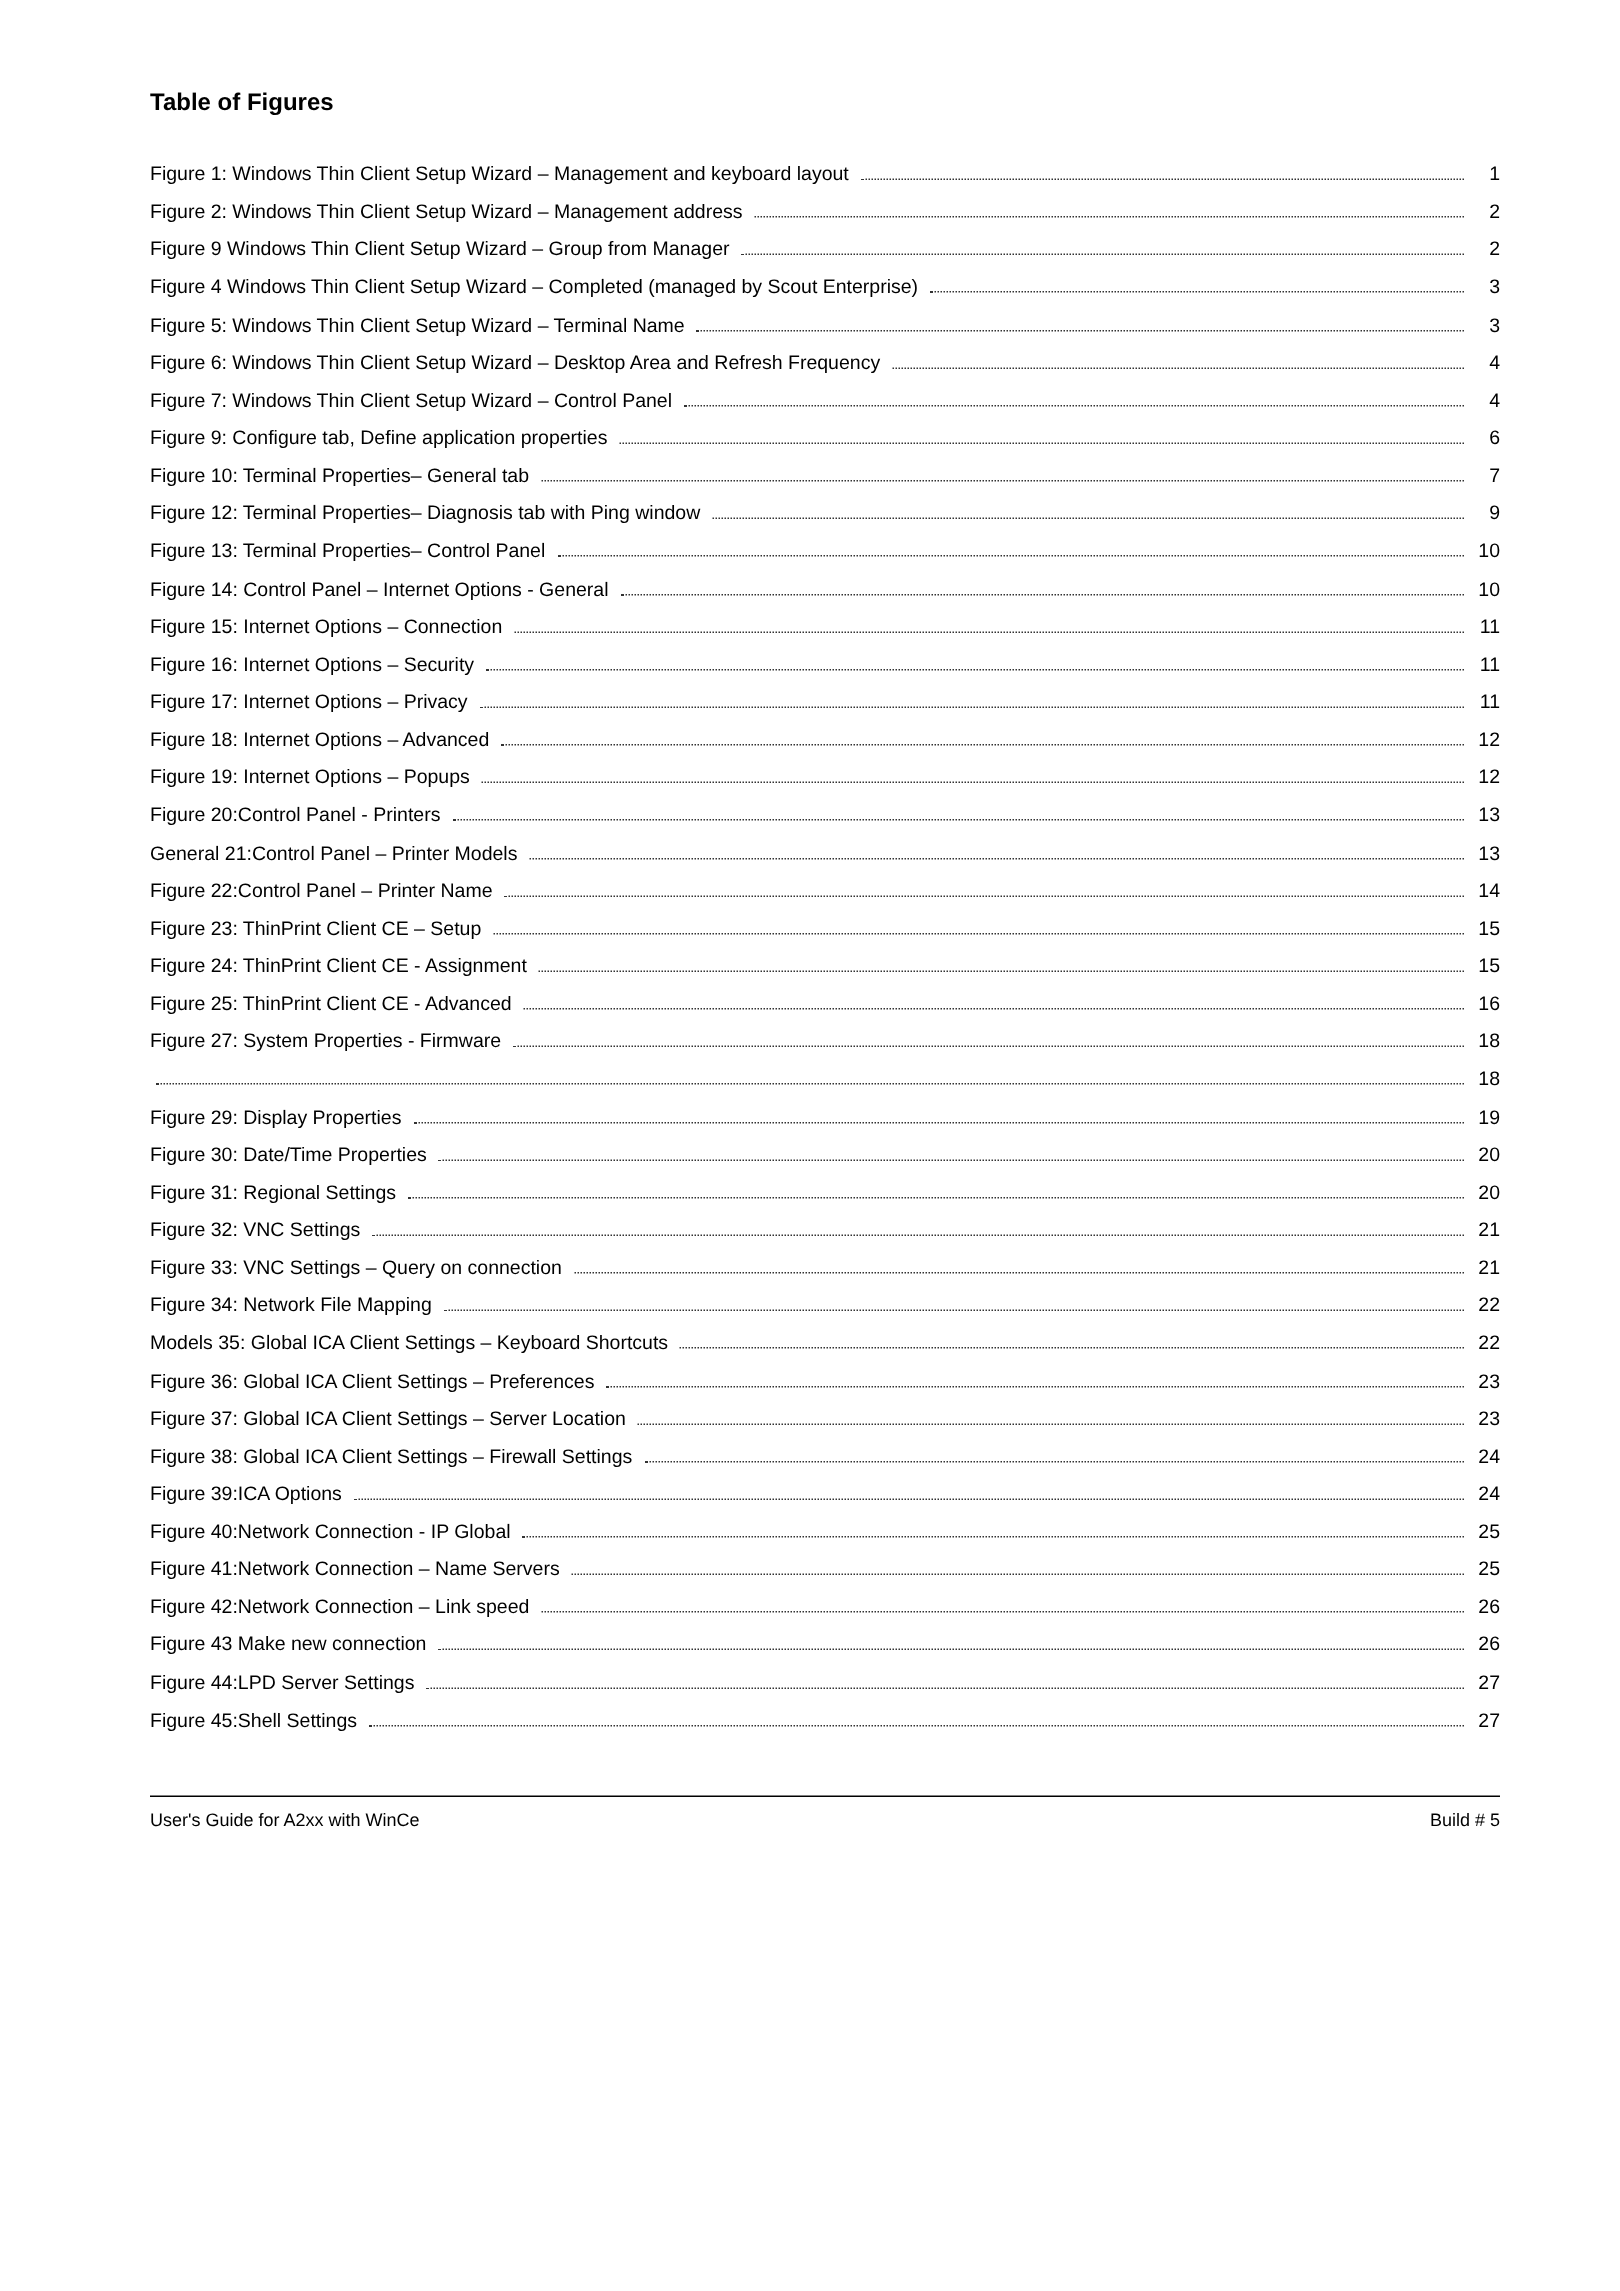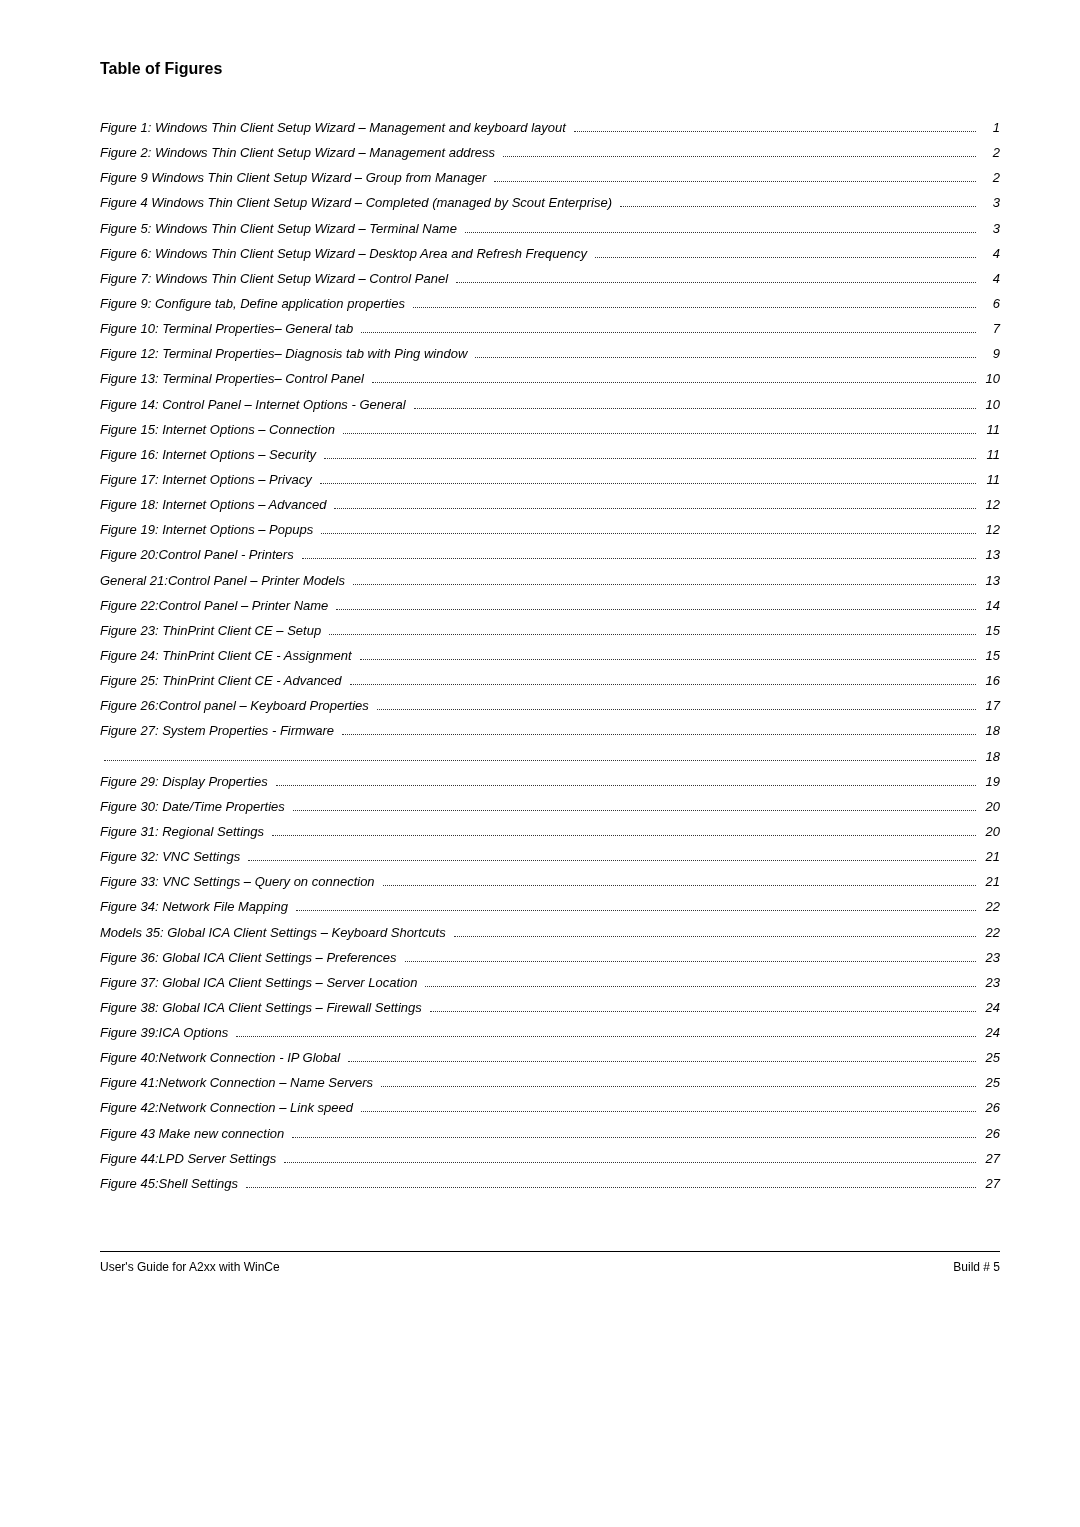--- a/index.html
+++ b/index.html
@@ -19,34 +19,33 @@
     }
 
     .page-container {
       max-width: 900px;
       margin: 0 auto;
     }
 
     .page-title {
       font-size: 16px;
       font-weight: bold;
-      margin-bottom: 40px;
+      margin-bottom: 28px;
     }
 
     .toc-list {
       list-style: none;
       padding: 0;
     }
 
     .toc-item {
       display: flex;
       align-items: baseline;
       margin-bottom: 5px;
       line-height: 1.55;
-      font-style: italic;
     }
 
     .toc-item-text {
       flex: 0 0 auto;
       max-width: 840px;
       padding-right: 4px;
       white-space: nowrap;
       overflow: hidden;
     }
 
@@ -58,21 +57,21 @@
     }
 
     .toc-page {
       flex: 0 0 auto;
       text-align: right;
       min-width: 20px;
     }
 
     .footer {
       border-top: 1px solid #000;
-      margin-top: 57px;
+      margin-top: 40px;
       padding-top: 8px;
       display: flex;
       justify-content: space-between;
       font-size: 12px;
     }
   </style>
 </head>
 <body>
 
 <div class="page-container">
@@ -186,25 +185,20 @@
       </li>
       <li class="toc-item">
         <span class="toc-item-text">Figure 24: ThinPrint Client CE - Assignment</span>
         <span class="toc-dots"></span>
         <span class="toc-page">15</span>
       </li>
       <li class="toc-item">
         <span class="toc-item-text">Figure 25: ThinPrint Client CE - Advanced</span>
         <span class="toc-dots"></span>
         <span class="toc-page">16</span>
-      </li>
-      <li class="toc-item">
-        <span class="toc-item-text">Figure 26:Control panel – Keyboard Properties</span>
-        <span class="toc-dots"></span>
-        <span class="toc-page">17</span>
       </li>
       <li class="toc-item">
         <span class="toc-item-text">Figure 27: System Properties - Firmware</span>
         <span class="toc-dots"></span>
         <span class="toc-page">18</span>
       </li>
       <li class="toc-item">
         <span class="toc-dots"></span>
         <span class="toc-page">18</span>
       </li>

